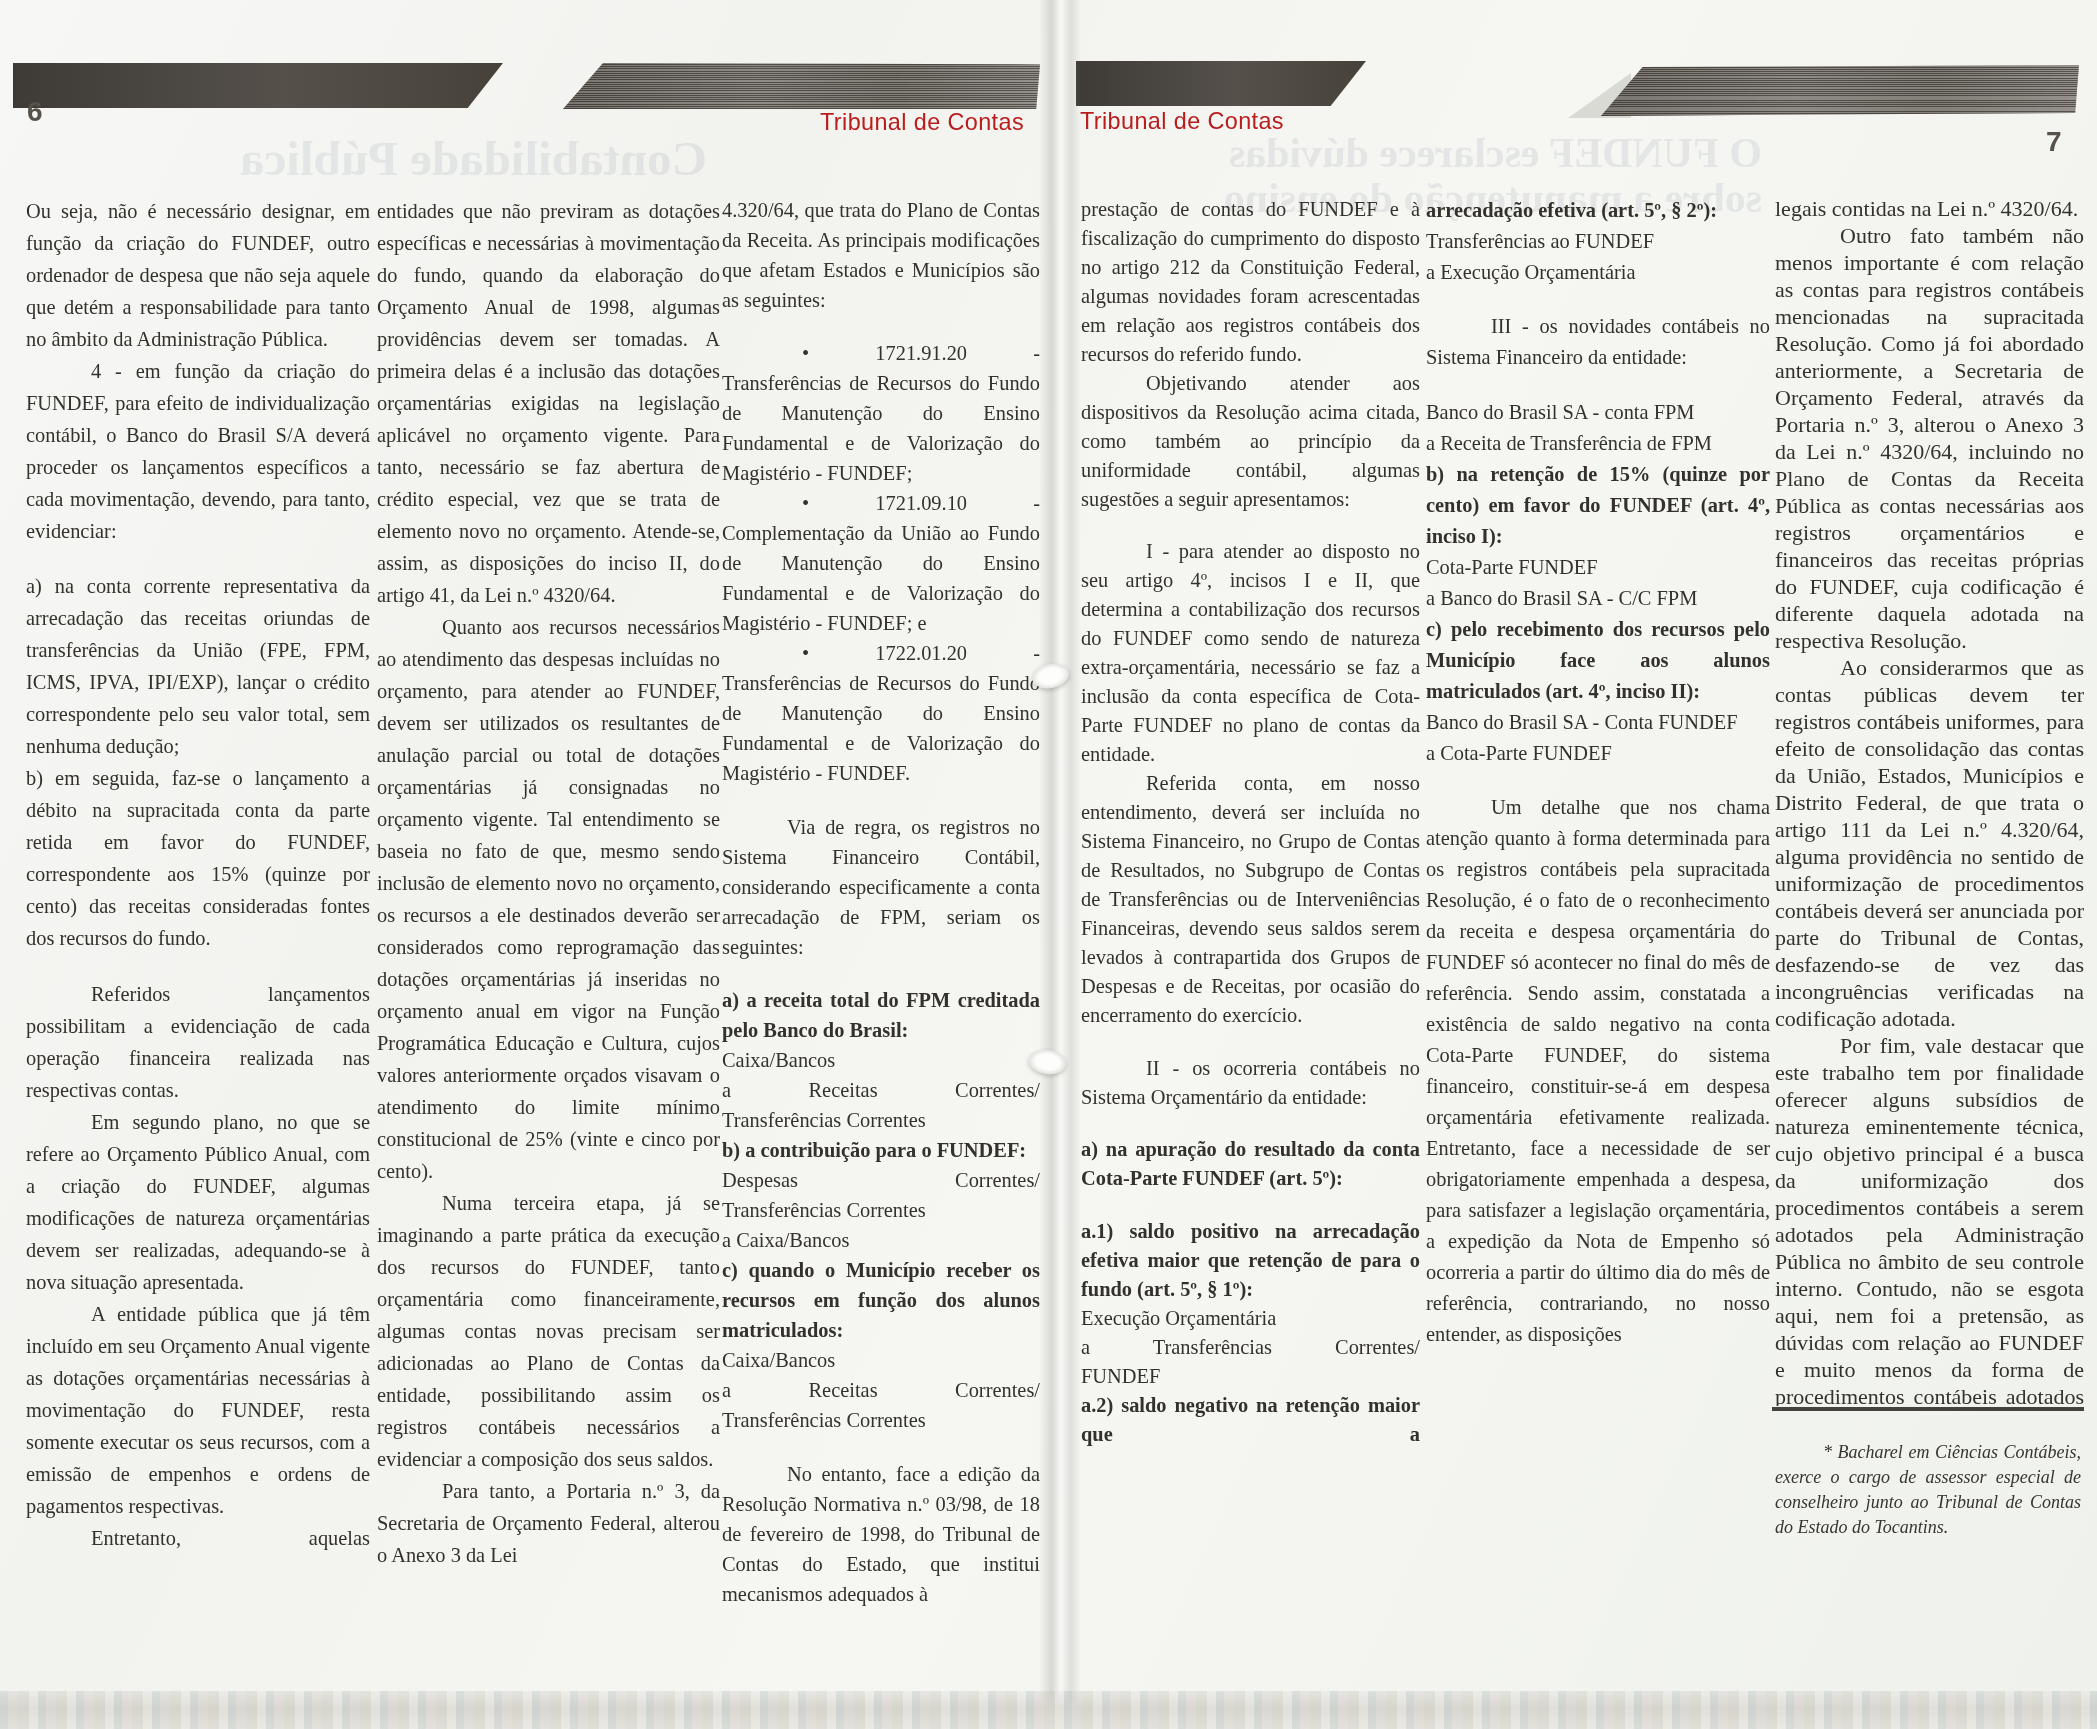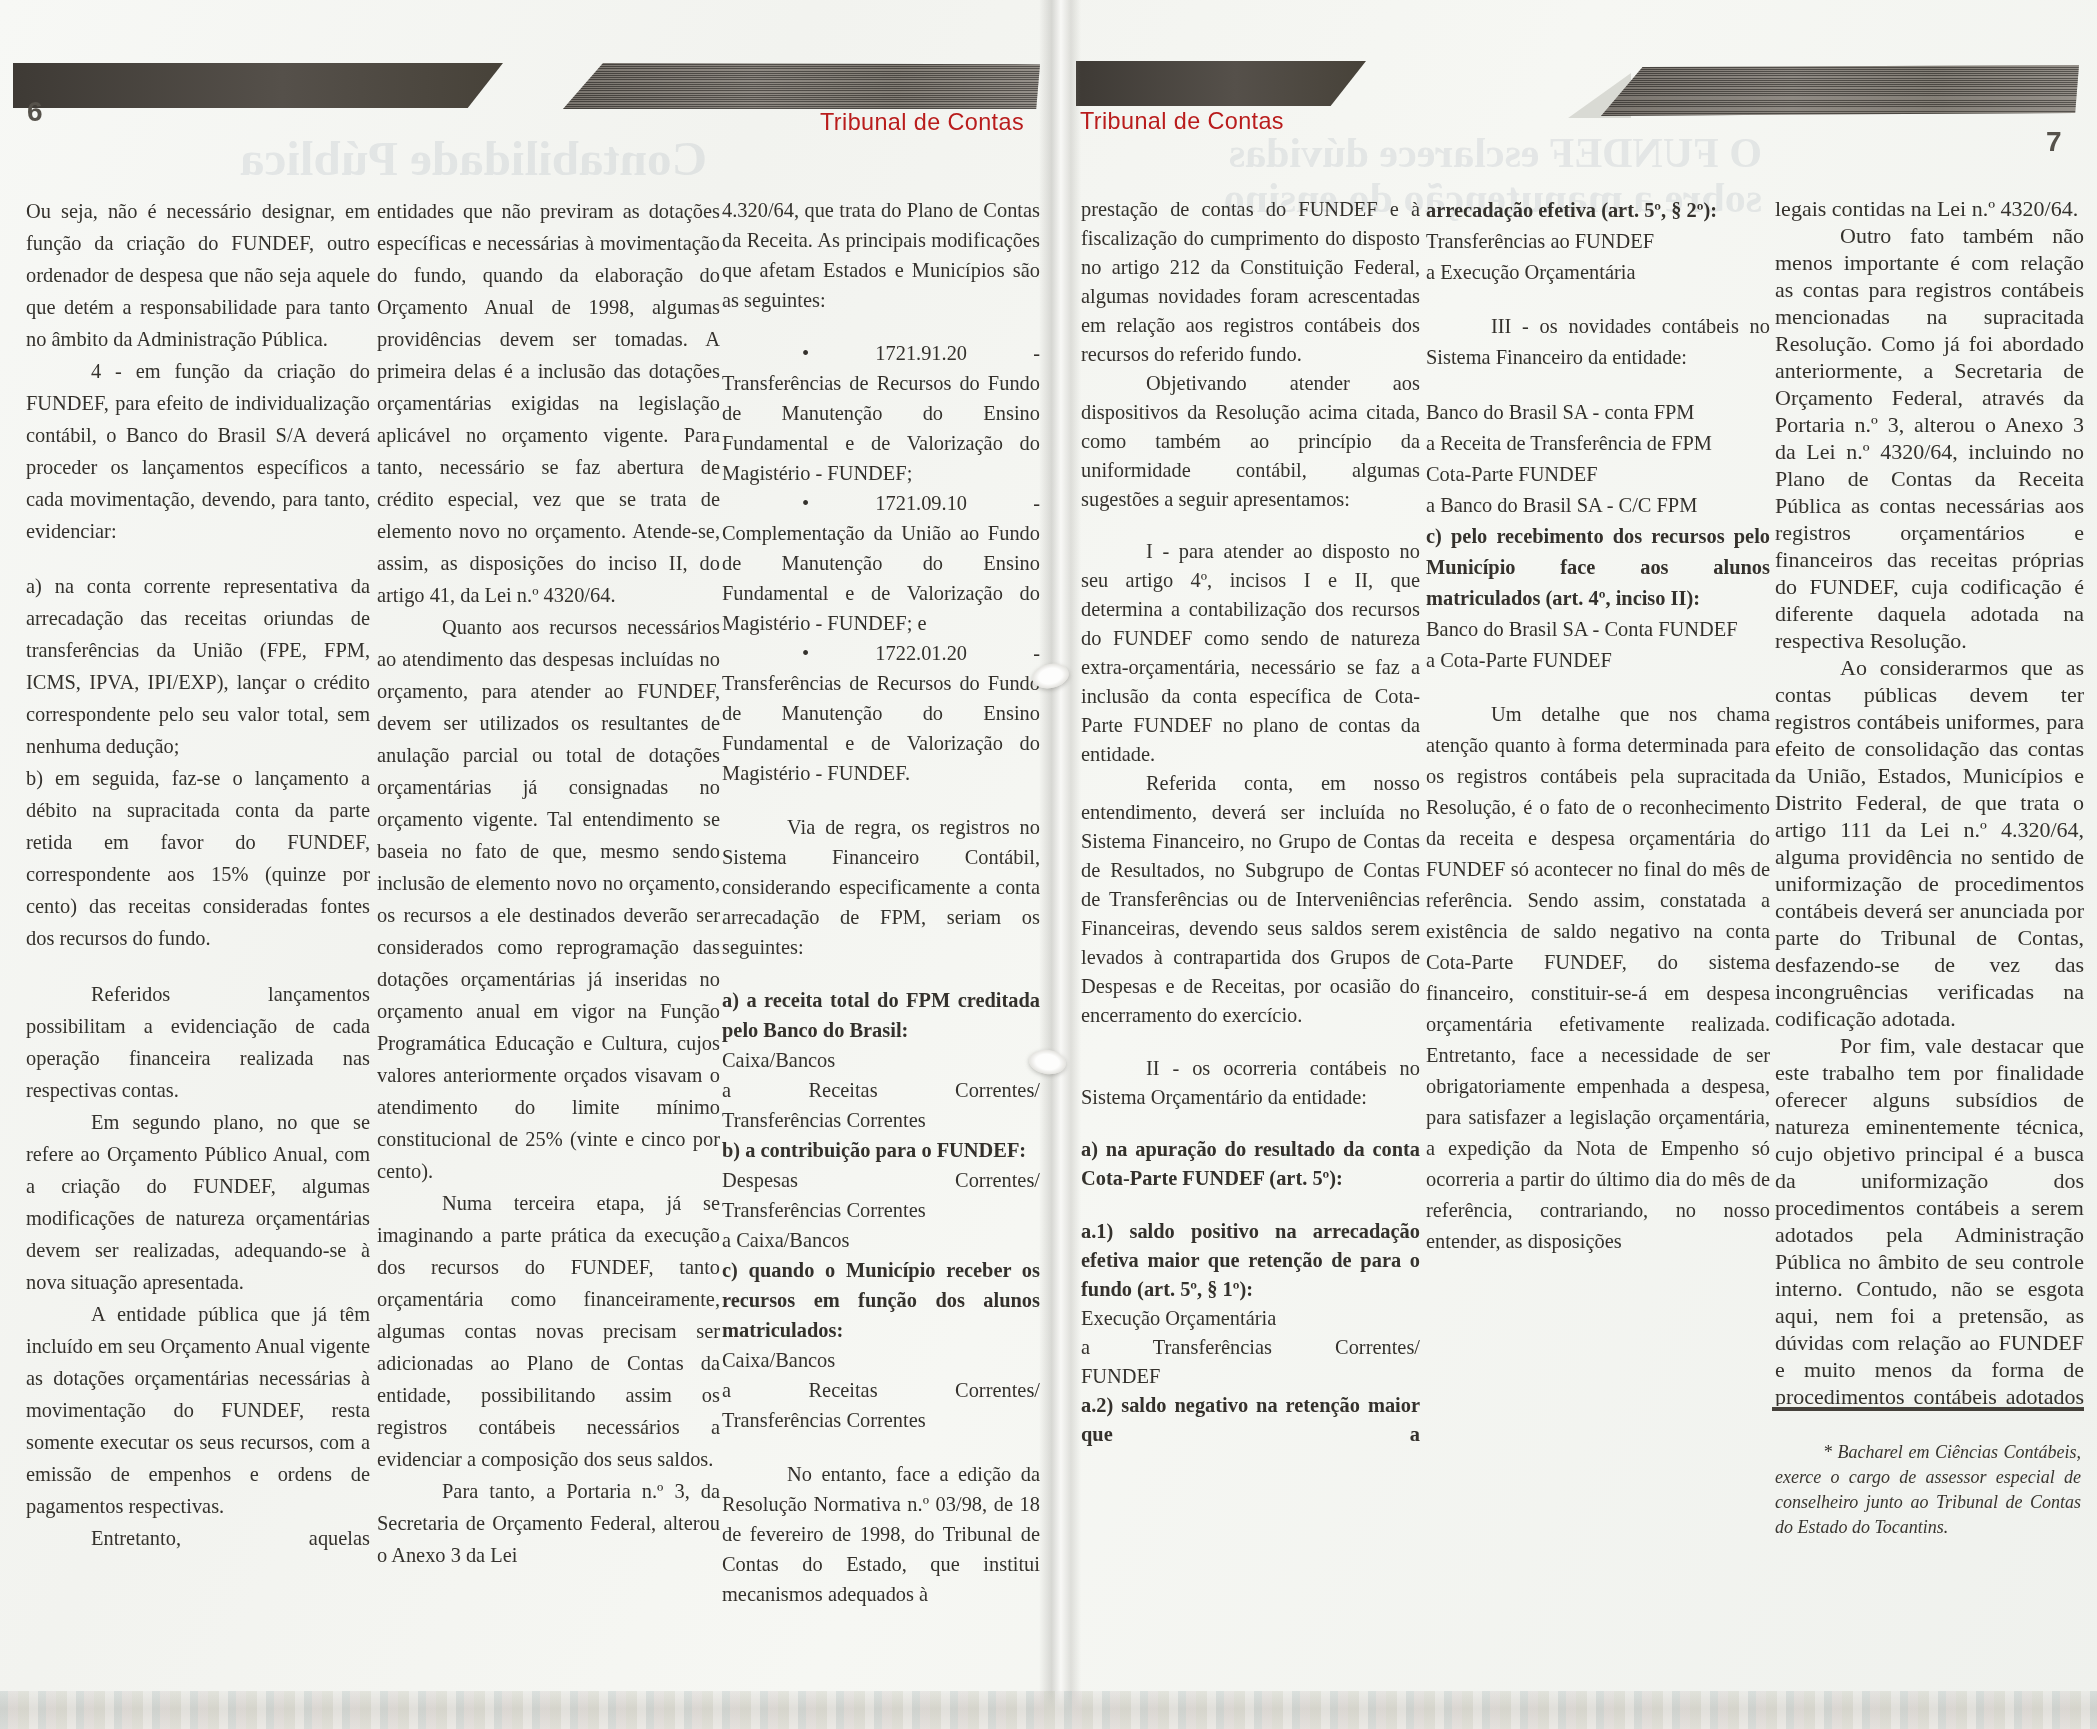--- a/index.html
+++ b/index.html
@@ -185,20 +185,21 @@
   </div>
 <div class="col" id="col-5">
     <p class="b-b0">arrecadação efetiva (art. 5º, § 2º):</p>
     <p class="b-acct">Transferências ao FUNDEF</p>
     <p class="b-acct">a Execução Orçamentária</p>
     <p class="b-sp"></p>
     <p class="b-pi">III - os novidades contábeis no Sistema Financeiro da entidade:</p>
     <p class="b-sp"></p>
     <p class="b-acct0">Banco do Brasil SA - conta FPM</p>
     <p class="b-acct0">a Receita de Transferência de FPM</p>
+    <p class="b-b0">b) na retenção de 15% (quinze por cento) em favor do FUNDEF (art. 4º, inciso I):</p>
     <p class="b-acct0">Cota-Parte FUNDEF</p>
     <p class="b-acct0">a Banco do Brasil SA - C/C FPM</p>
     <p class="b-b0">c) pelo recebimento dos recursos pelo Município face aos alunos matriculados (art. 4º, inciso II):</p>
     <p class="b-acct0">Banco do Brasil SA - Conta FUNDEF</p>
     <p class="b-acct0">a Cota-Parte FUNDEF</p>
     <p class="b-sp"></p>
     <p class="b-pi">Um detalhe que nos chama atenção quanto à forma determinada para os registros contábeis pela supracitada Resolução, é o fato de o reconhecimento da receita e despesa orçamentária do FUNDEF só acontecer no final do mês de referência. Sendo assim, constatada a existência de saldo negativo na conta Cota-Parte FUNDEF, do sistema financeiro, constituir-se-á em despesa orçamentária efetivamente realizada. Entretanto, face a necessidade de ser obrigatoriamente empenhada a despesa, para satisfazer a legislação orçamentária, a expedição da Nota de Empenho só ocorreria a partir do último dia do mês de referência, contrariando, no nosso entender, as disposições</p>
   </div>
 <div class="col" id="col-6">
     <p class="b-p">legais contidas na Lei n.º 4320/64.</p>

